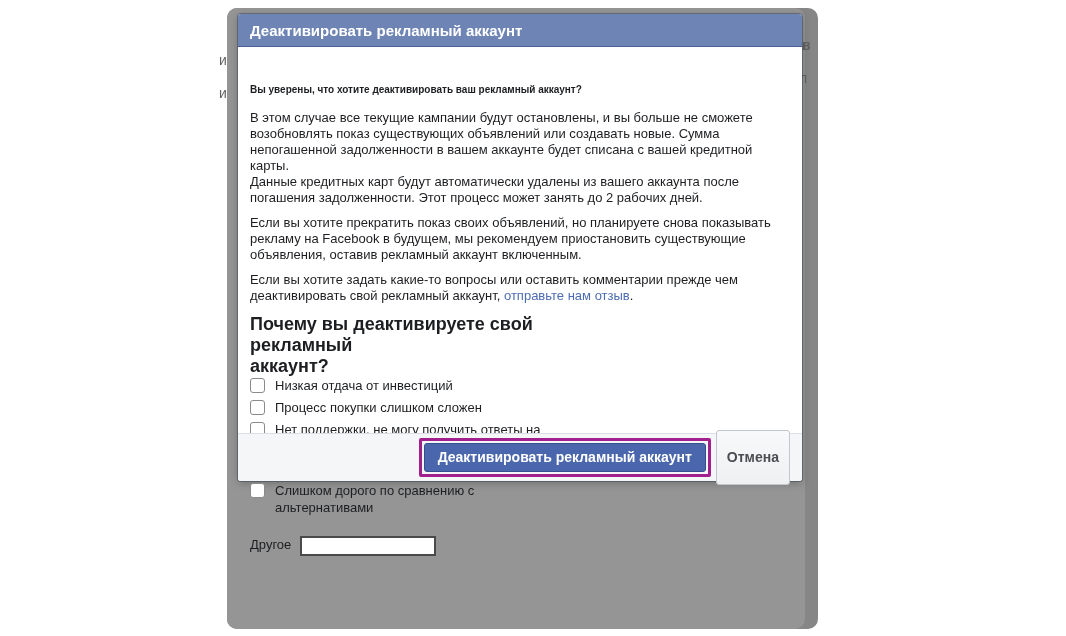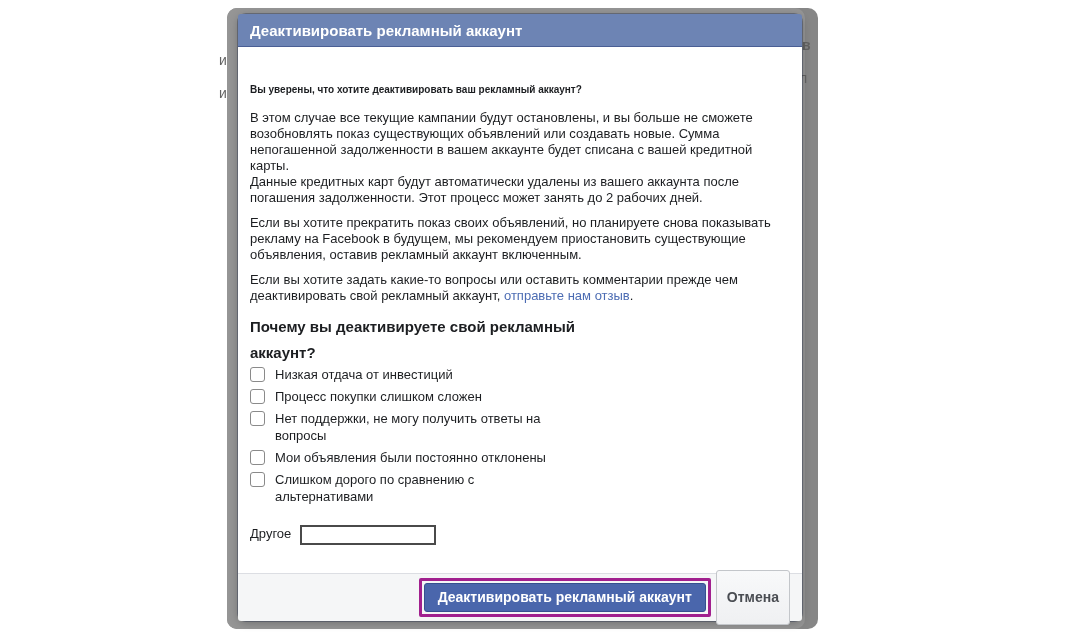--- a/index.html
+++ b/index.html
@@ -37,23 +37,23 @@
   }
   .frag-left-1  { left: 219px; top: 53px; }
   .frag-left-2  { left: 219px; top: 86px; }
   .frag-right-1 { left: 802px; top: 38px; font-weight: bold; }
   .frag-right-2 { left: 799px; top: 71px; }
 
   
   .dialog {
     position: absolute;
     left: 238px; top: 14px;
-    width: 564px; height: 607px;
-    background: #ffffff;
-    border-radius: 8px;
+    width: 564px; height: 467px;
+    background: #ffffff;
+    border-radius: 3px;
     box-shadow: 0 0 0 1px rgba(30, 40, 70, 0.35), 0 2px 8px rgba(0,0,0,0.25);
   }
   .dialog-header {
     height: 33px;
     background: var(--header_bg, #6d84b4);
     border-bottom: 1px solid var(--header_border, #4a5f94);
     border-radius: 3px 3px 0 0;
     display: flex;
     align-items: center;
     padding: 0 12px;
@@ -79,23 +79,23 @@
     white-space: pre-line;
   }
   .para.first { margin-top: 12px; }
   .feedback-link {
     color: var(--link, #4c6cb3);
     text-decoration: none;
     cursor: pointer;
   }
   .survey-heading {
     margin-top: 10px;
-    font-size: 15px;
-    font-weight: bold;
-    line-height: 26px;
+    font-size: 18px;
+    font-weight: bold;
+    line-height: 21px;
     white-space: pre-line;
     max-width: 330px;
   }
   .reason-list { }
   .reason-row {
     display: flex;
     align-items: flex-start;
     margin-bottom: 5px;
     cursor: pointer;
   }

